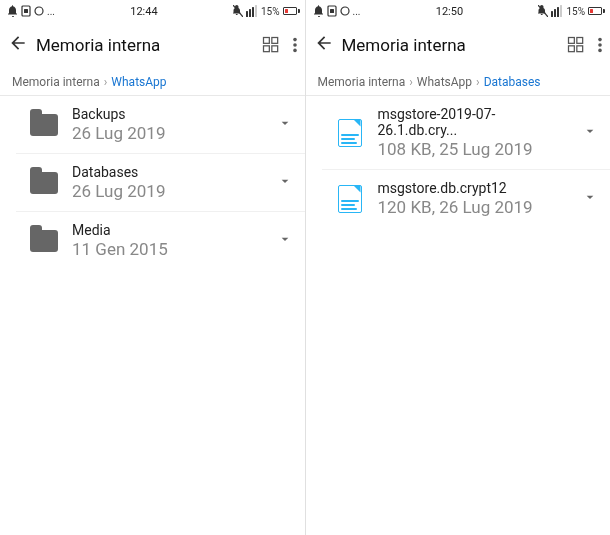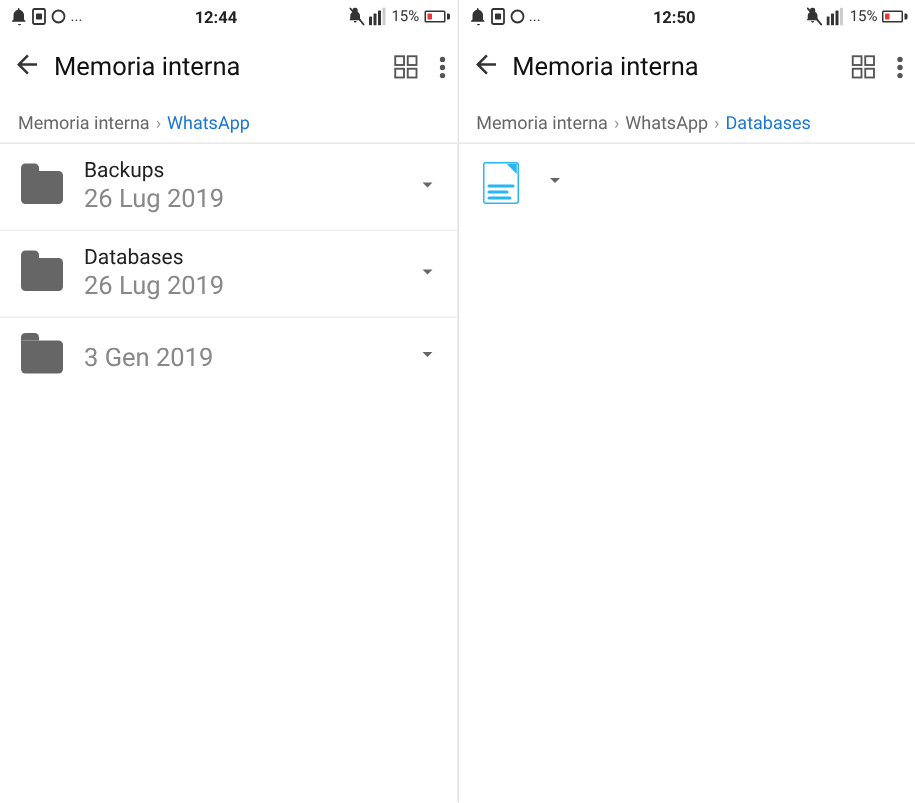--- a/index.html
+++ b/index.html
@@ -40,21 +40,21 @@
     }
     .status-left, .status-right {
       display: flex;
       align-items: center;
       gap: 3px;
       font-size: 10px;
       color: #333;
     }
     .status-time {
       font-size: 11px;
-      font-weight: 700;
+      font-weight: 400;
       color: #222;
     }
     .battery-icon {
       display: inline-block;
       width: 14px;
       height: 8px;
       border: 1.5px solid #333;
       border-radius: 1px;
       position: relative;
     }
@@ -125,20 +125,21 @@
     }
     .breadcrumb-sep {
       color: #999;
       font-size: 12px;
     }
 
     
     .file-list {
       flex: 1;
       overflow-y: auto;
+      margin-left: 16px;
     }
     .file-item {
       display: flex;
       align-items: center;
       padding: 10px 12px;
       border-bottom: 1px solid #f0f0f0;
       gap: 12px;
     }
     .file-item:last-child {
       border-bottom: none;
@@ -313,21 +314,22 @@
           </div>
           <span class="dropdown-arrow"><svg width="16" height="16" viewBox="0 0 24 24">
               <path d="M7 10l5 5 5-5z" fill="#666"></path>
             </svg></span>
         </div>
         <div class="file-item">
           <div class="file-icon-wrap">
             <div class="folder-icon"></div>
           </div>
           <div class="file-info">
-            <div class="file-meta">3 Gen 2019</div>
+            <div class="file-name">Media</div>
+            <div class="file-meta">11 Gen 2015</div>
           </div>
           <span class="dropdown-arrow"><svg width="16" height="16" viewBox="0 0 24 24">
               <path d="M7 10l5 5 5-5z" fill="#666"></path>
             </svg></span>
         </div>
       </div>
     </div>
     <div class="screen">
       <div class="status-bar">
         <div class="status-left">
@@ -391,19 +393,41 @@
         <div class="file-item">
           <div class="file-icon-wrap">
             <div class="doc-icon">
               <div class="doc-lines">
                 <div class="doc-line"></div>
                 <div class="doc-line"></div>
                 <div class="doc-line"></div>
               </div>
             </div>
           </div>
+          <div class="file-info">
+            <div class="file-name">msgstore-2019-07-26.1.db.cry...</div>
+            <div class="file-meta">108 KB, 25 Lug 2019</div>
+          </div>
           <span class="dropdown-arrow"><svg width="16" height="16" viewBox="0 0 24 24">
               <path d="M7 10l5 5 5-5z" fill="#666"></path>
             </svg></span>
         </div>
+        <div class="file-item">
+          <div class="file-icon-wrap">
+            <div class="doc-icon">
+              <div class="doc-lines">
+                <div class="doc-line"></div>
+                <div class="doc-line"></div>
+                <div class="doc-line"></div>
+              </div>
+            </div>
+          </div>
+          <div class="file-info">
+            <div class="file-name">msgstore.db.crypt12</div>
+            <div class="file-meta">120 KB, 26 Lug 2019</div>
+          </div>
+          <span class="dropdown-arrow"><svg width="16" height="16" viewBox="0 0 24 24">
+              <path d="M7 10l5 5 5-5z" fill="#666"></path>
+            </svg></span>
+        </div>
       </div>
     </div>
   </div>
 
 </body></html>

